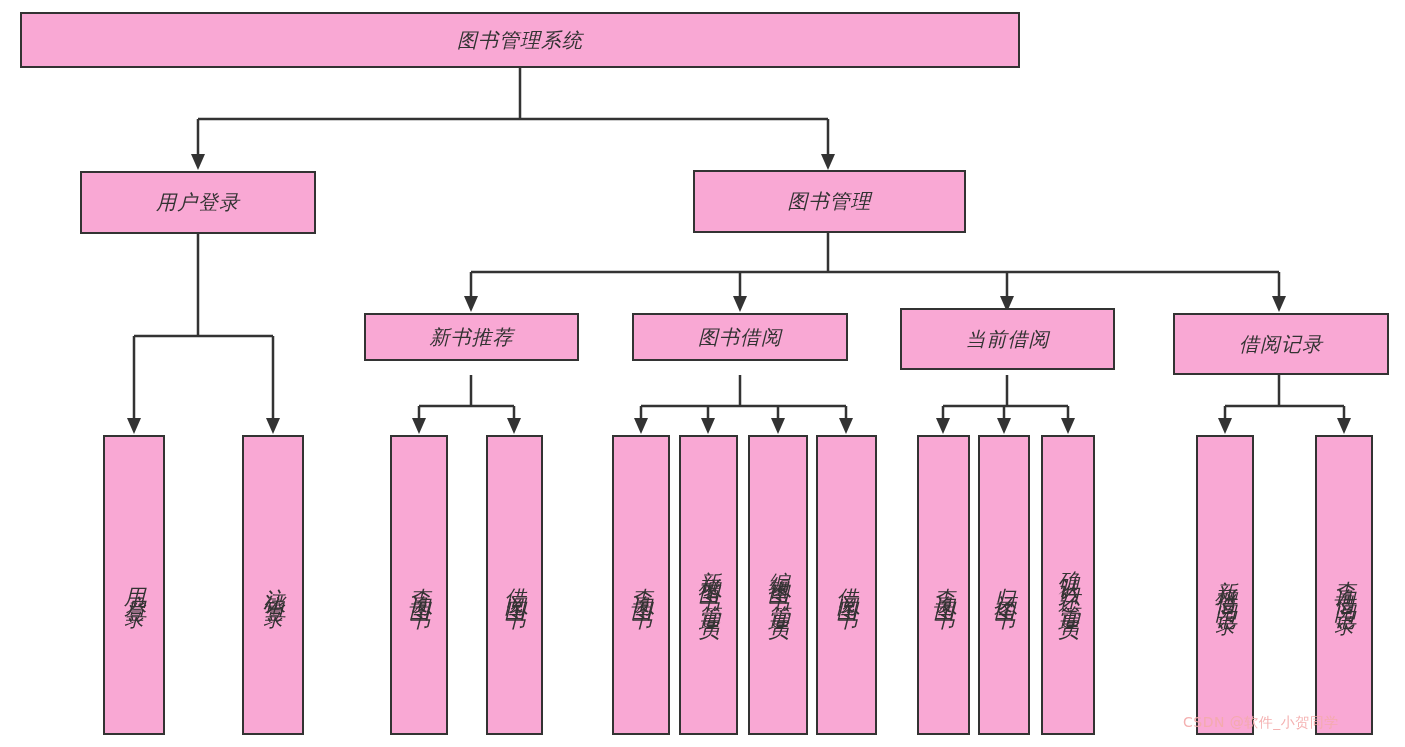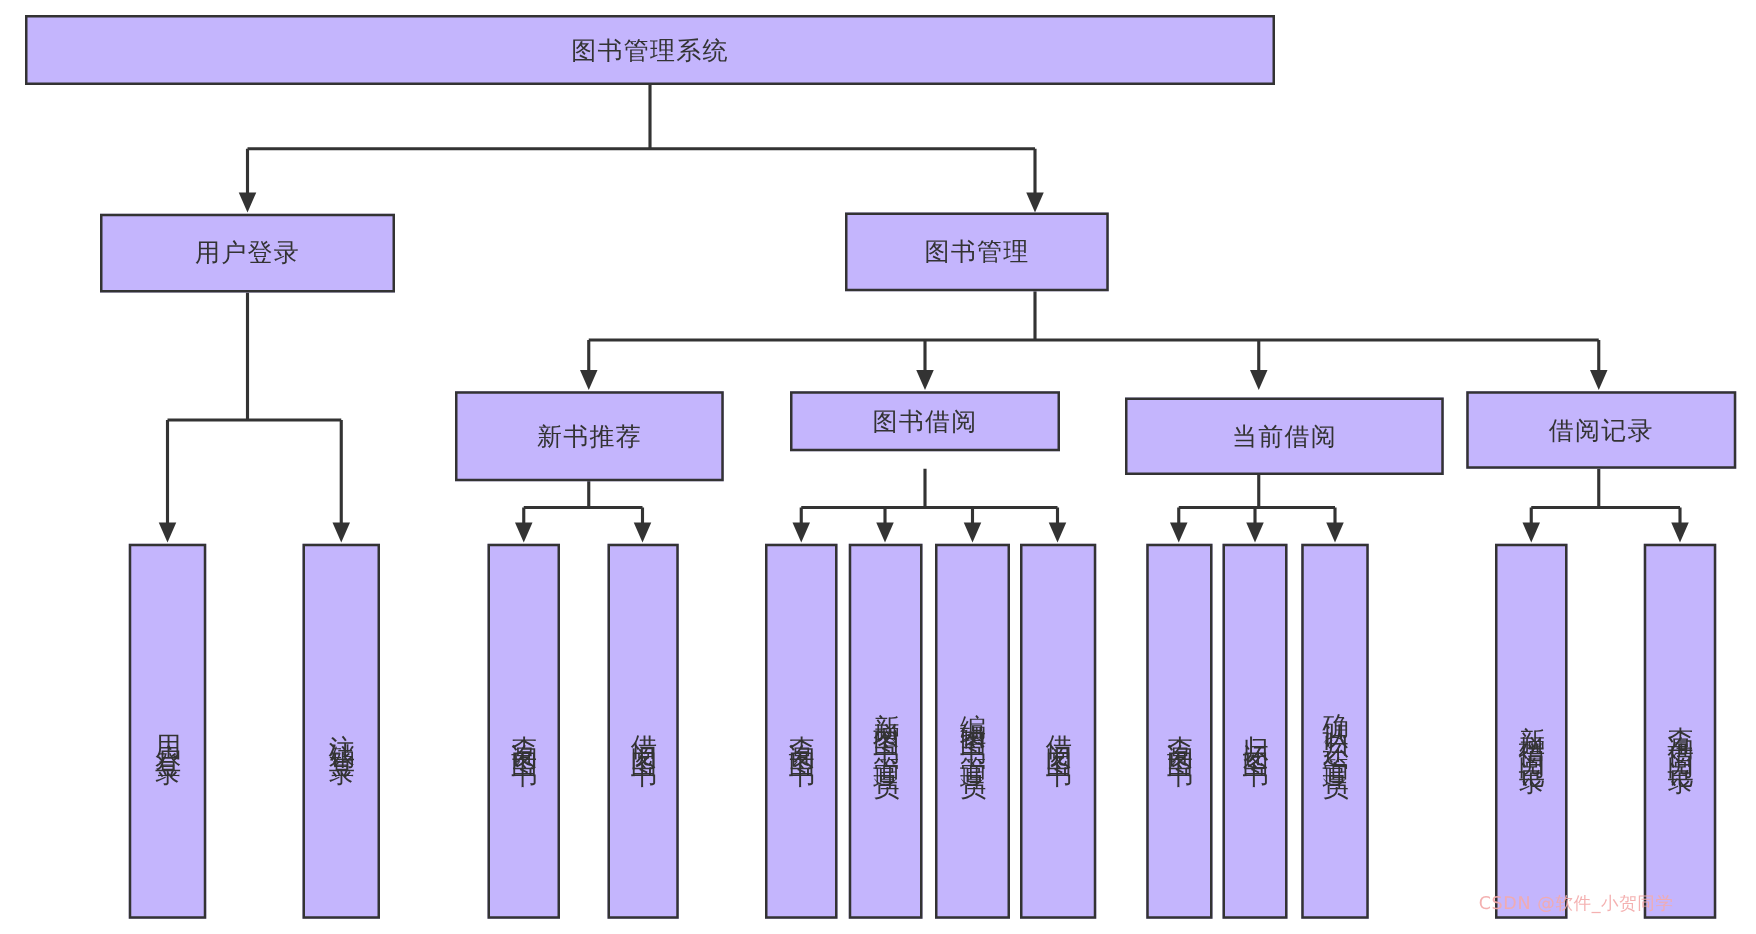--- a/index.html
+++ b/index.html
@@ -18,25 +18,26 @@
   }
   svg.wires {
     position: absolute;
     left: 0; top: 0;
     width: 1405px; height: 747px;
   }
   .box {
     position: absolute;
     box-sizing: border-box;
     border: 2px solid #333333;
-    background: #c4b5fd;
+    background: #f9a8d4;
     display: flex;
     align-items: center;
     justify-content: center;
     text-align: center;
+    font-style: italic;
   }
   .box.h span {
     font-size: 20px;
     letter-spacing: 1px;
     white-space: nowrap;
   }
   .box.v span {
     writing-mode: vertical-rl;
     text-orientation: mixed;
     font-size: 21px;
@@ -91,31 +92,31 @@
       M1337 418 L1351 418 L1344 434 Z"></path>
   </svg>
 
   <div class="box h" style="left:20px;top:12px;width:1000px;height:56px">
     <span>图书管理系统</span>
   </div>
 
   <div class="box h" style="left:80px;top:171px;width:236px;height:63px">
     <span>用户登录</span>
   </div>
-  <div class="box h" style="left:676px;top:170px;width:211px;height:63px">
+  <div class="box h" style="left:693px;top:170px;width:273px;height:63px">
     <span>图书管理</span>
   </div>
 
-  <div class="box h" style="left:364px;top:313px;width:215px;height:72px">
+  <div class="box h" style="left:364px;top:313px;width:215px;height:48px">
     <span>新书推荐</span>
   </div>
   <div class="box h" style="left:632px;top:313px;width:216px;height:48px">
     <span>图书借阅</span>
   </div>
-  <div class="box h" style="left:900px;top:318px;width:255px;height:62px">
+  <div class="box h" style="left:900px;top:308px;width:215px;height:62px">
     <span>当前借阅</span>
   </div>
   <div class="box h" style="left:1173px;top:313px;width:216px;height:62px">
     <span>借阅记录</span>
   </div>
 
   <div class="box v" style="left:103px;top:435px;width:62px;height:300px">
     <span>用户登录</span>
   </div>
   <div class="box v" style="left:242px;top:435px;width:62px;height:300px">

